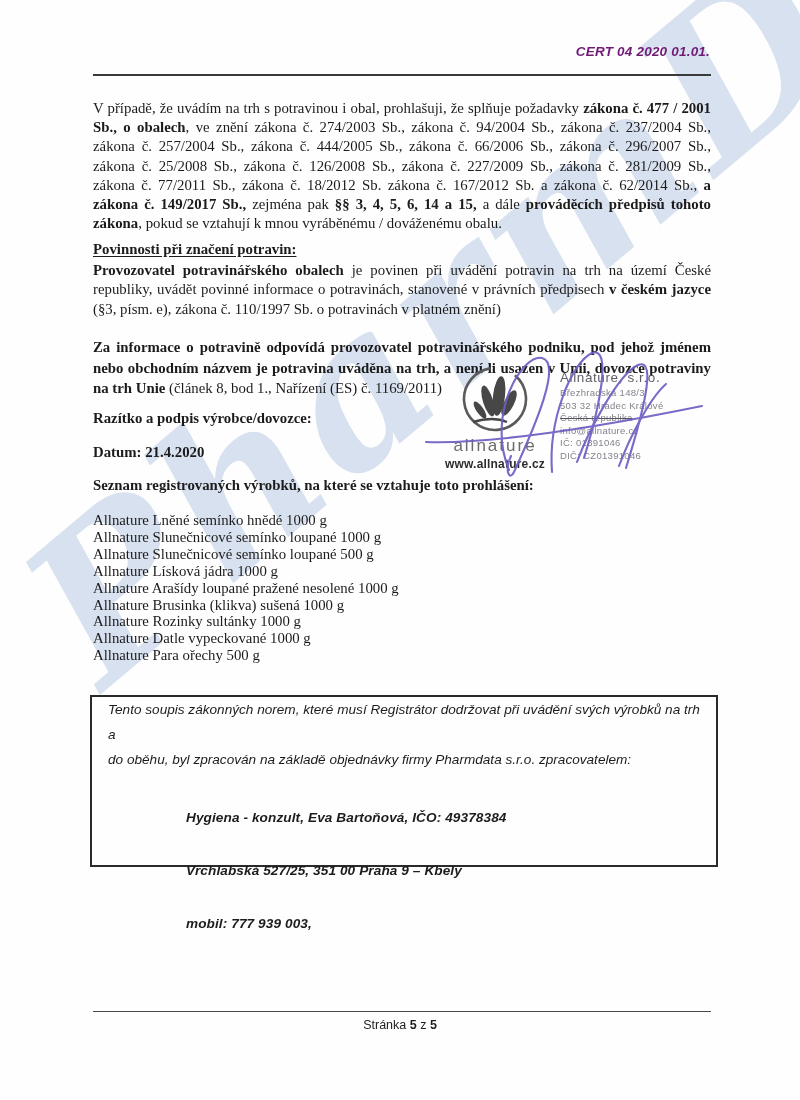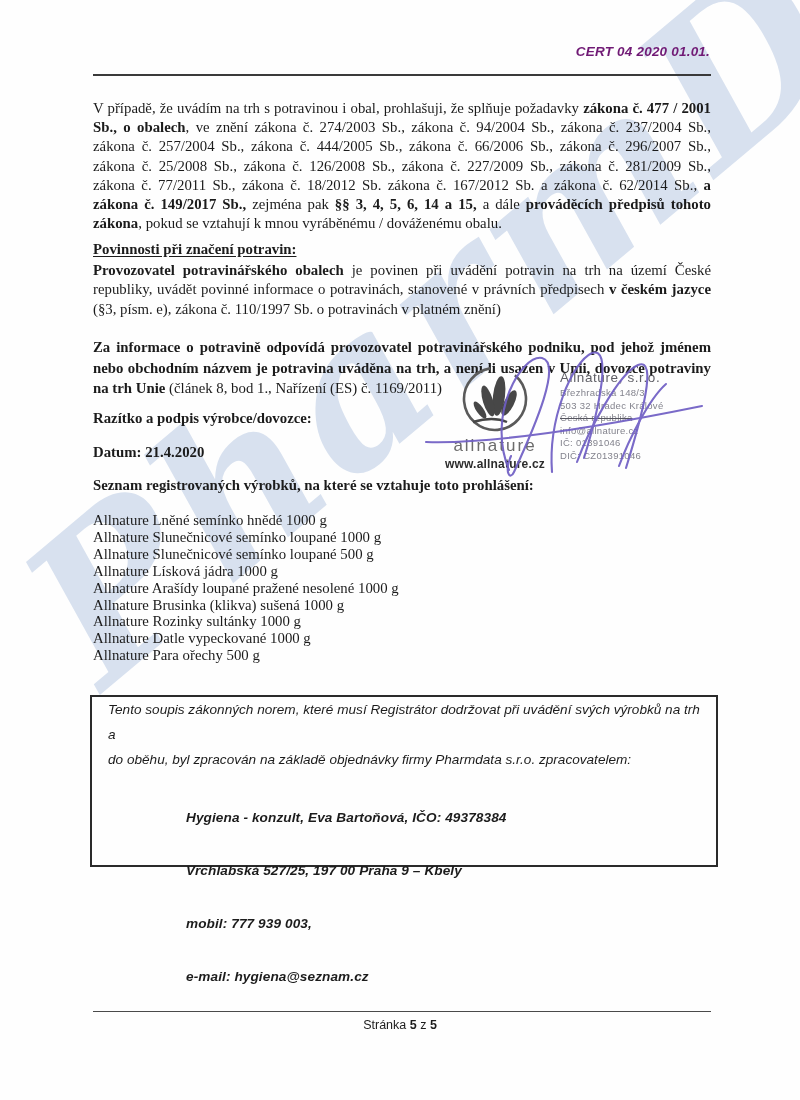--- a/index.html
+++ b/index.html
@@ -132,22 +132,21 @@
       <div>Allnature Brusinka (klikva) sušená 1000 g</div>
       <div>Allnature Rozinky sultánky 1000 g</div>
       <div>Allnature Datle vypeckované 1000 g</div>
       <div>Allnature Para ořechy 500 g</div>
     </div>
 
     <div class="note-box">
       <span class="note-line">Tento soupis zákonných norem, které musí Registrátor dodržovat při uvádění svých výrobků na trh a</span>
       <span class="note-line">do oběhu, byl zpracován na základě objednávky firmy Pharmdata s.r.o. zpracovatelem:</span>
       <span class="contact-line">Hygiena - konzult, Eva Bartoňová, IČO:  49378384</span>
-      <span class="contact-line">Vrchlabská 527/25, 197 00   Praha 9 – Kbely</span>
+      <span class="contact-line">Vrchlabská 527/25, 351 00   Praha 9 – Kbely</span>
       <span class="contact-line">mobil: 777 939 003,</span>
-      <span class="contact-line">e-mail: hygiena@seznam.cz</span>
     </div>
 
     <div class="bottom-rule"></div>
     <div class="footer-text"><span>Stránka </span><b>5</b><span> z </span><b>5</b></div>
 
   </div>
 </div>
 
 </body></html>

